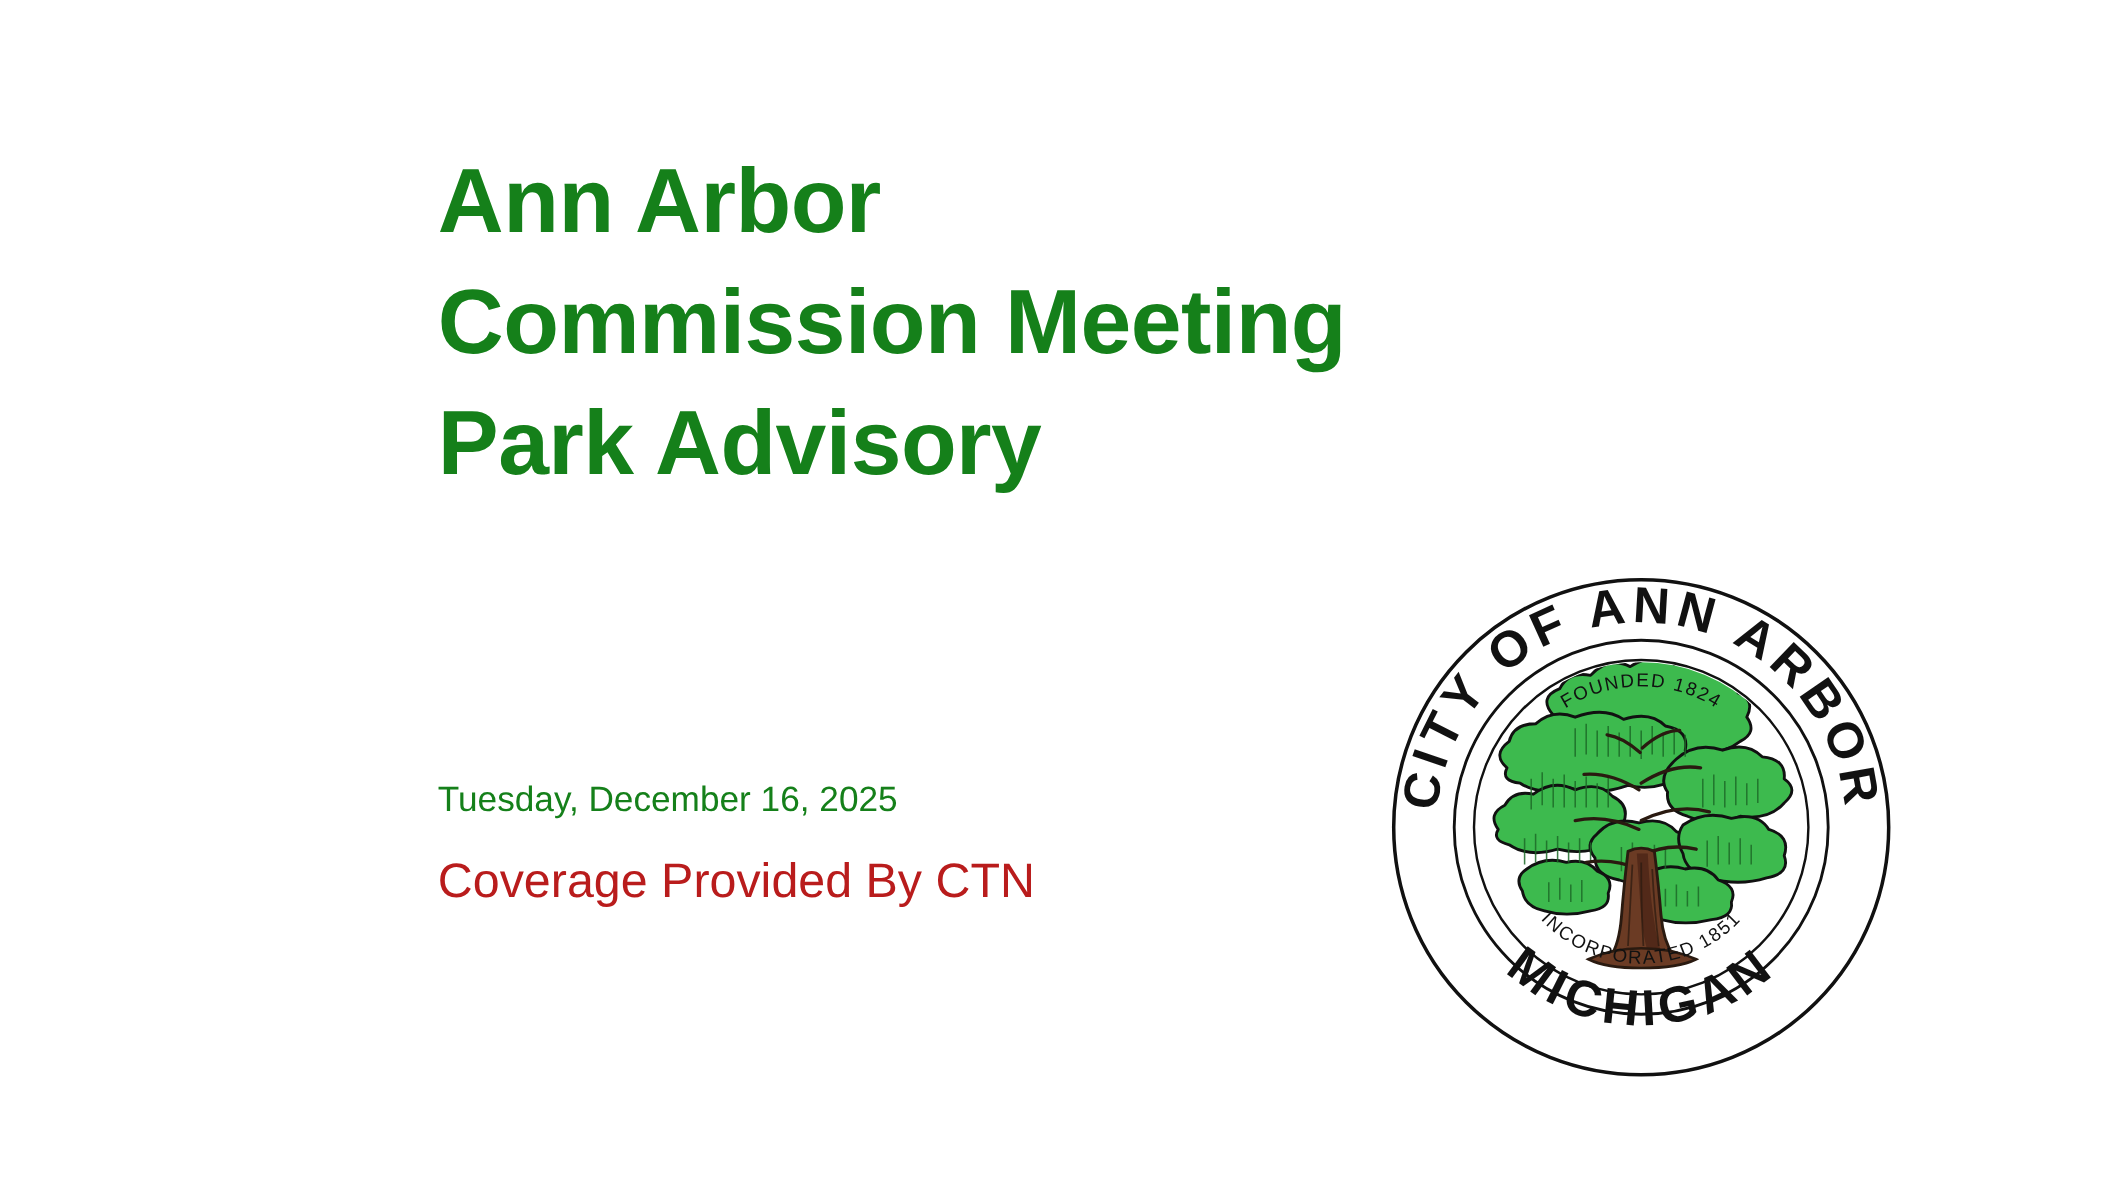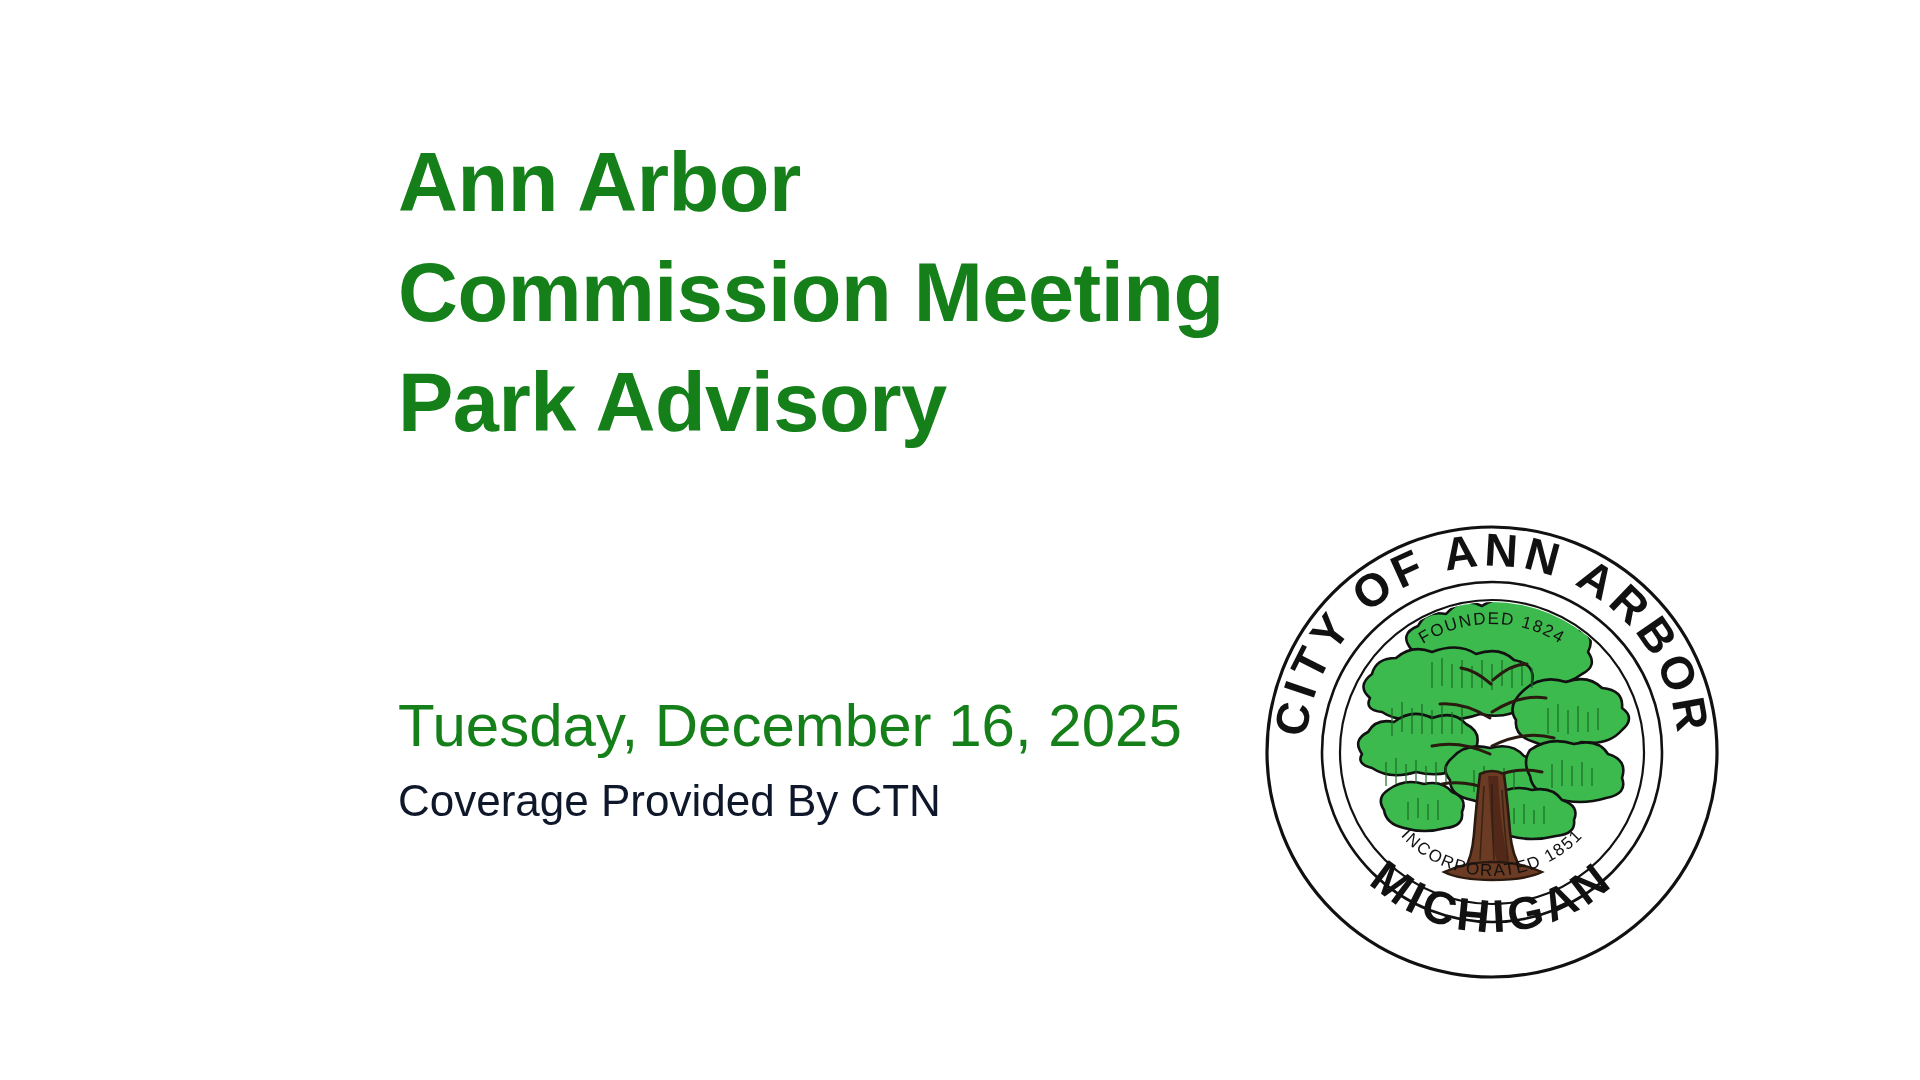--- a/index.html
+++ b/index.html
@@ -41,31 +41,31 @@
   
   .subtitle-block {
     position: absolute;
     left: 398px;
     top: 695px;
     width: 900px;
   }
   .subtitle-date {
     font-family: "Liberation Sans", sans-serif;
     font-weight: normal;
-    font-size: 60px;
+    font-size: 32px;
     line-height: 62px;
     color: #15801a;
     white-space: nowrap;
   }
   .subtitle-coverage {
     font-family: "Liberation Sans", sans-serif;
     font-weight: normal;
     font-size: 44px;
     line-height: 60px;
-    color: #0f172a;
+    color: #b91c1c;
     white-space: nowrap;
     margin-top: 14px;
   }
 
   
   .seal {
     position: absolute;
     left: 1262px;
     top: 522px;
     width: 460px;

